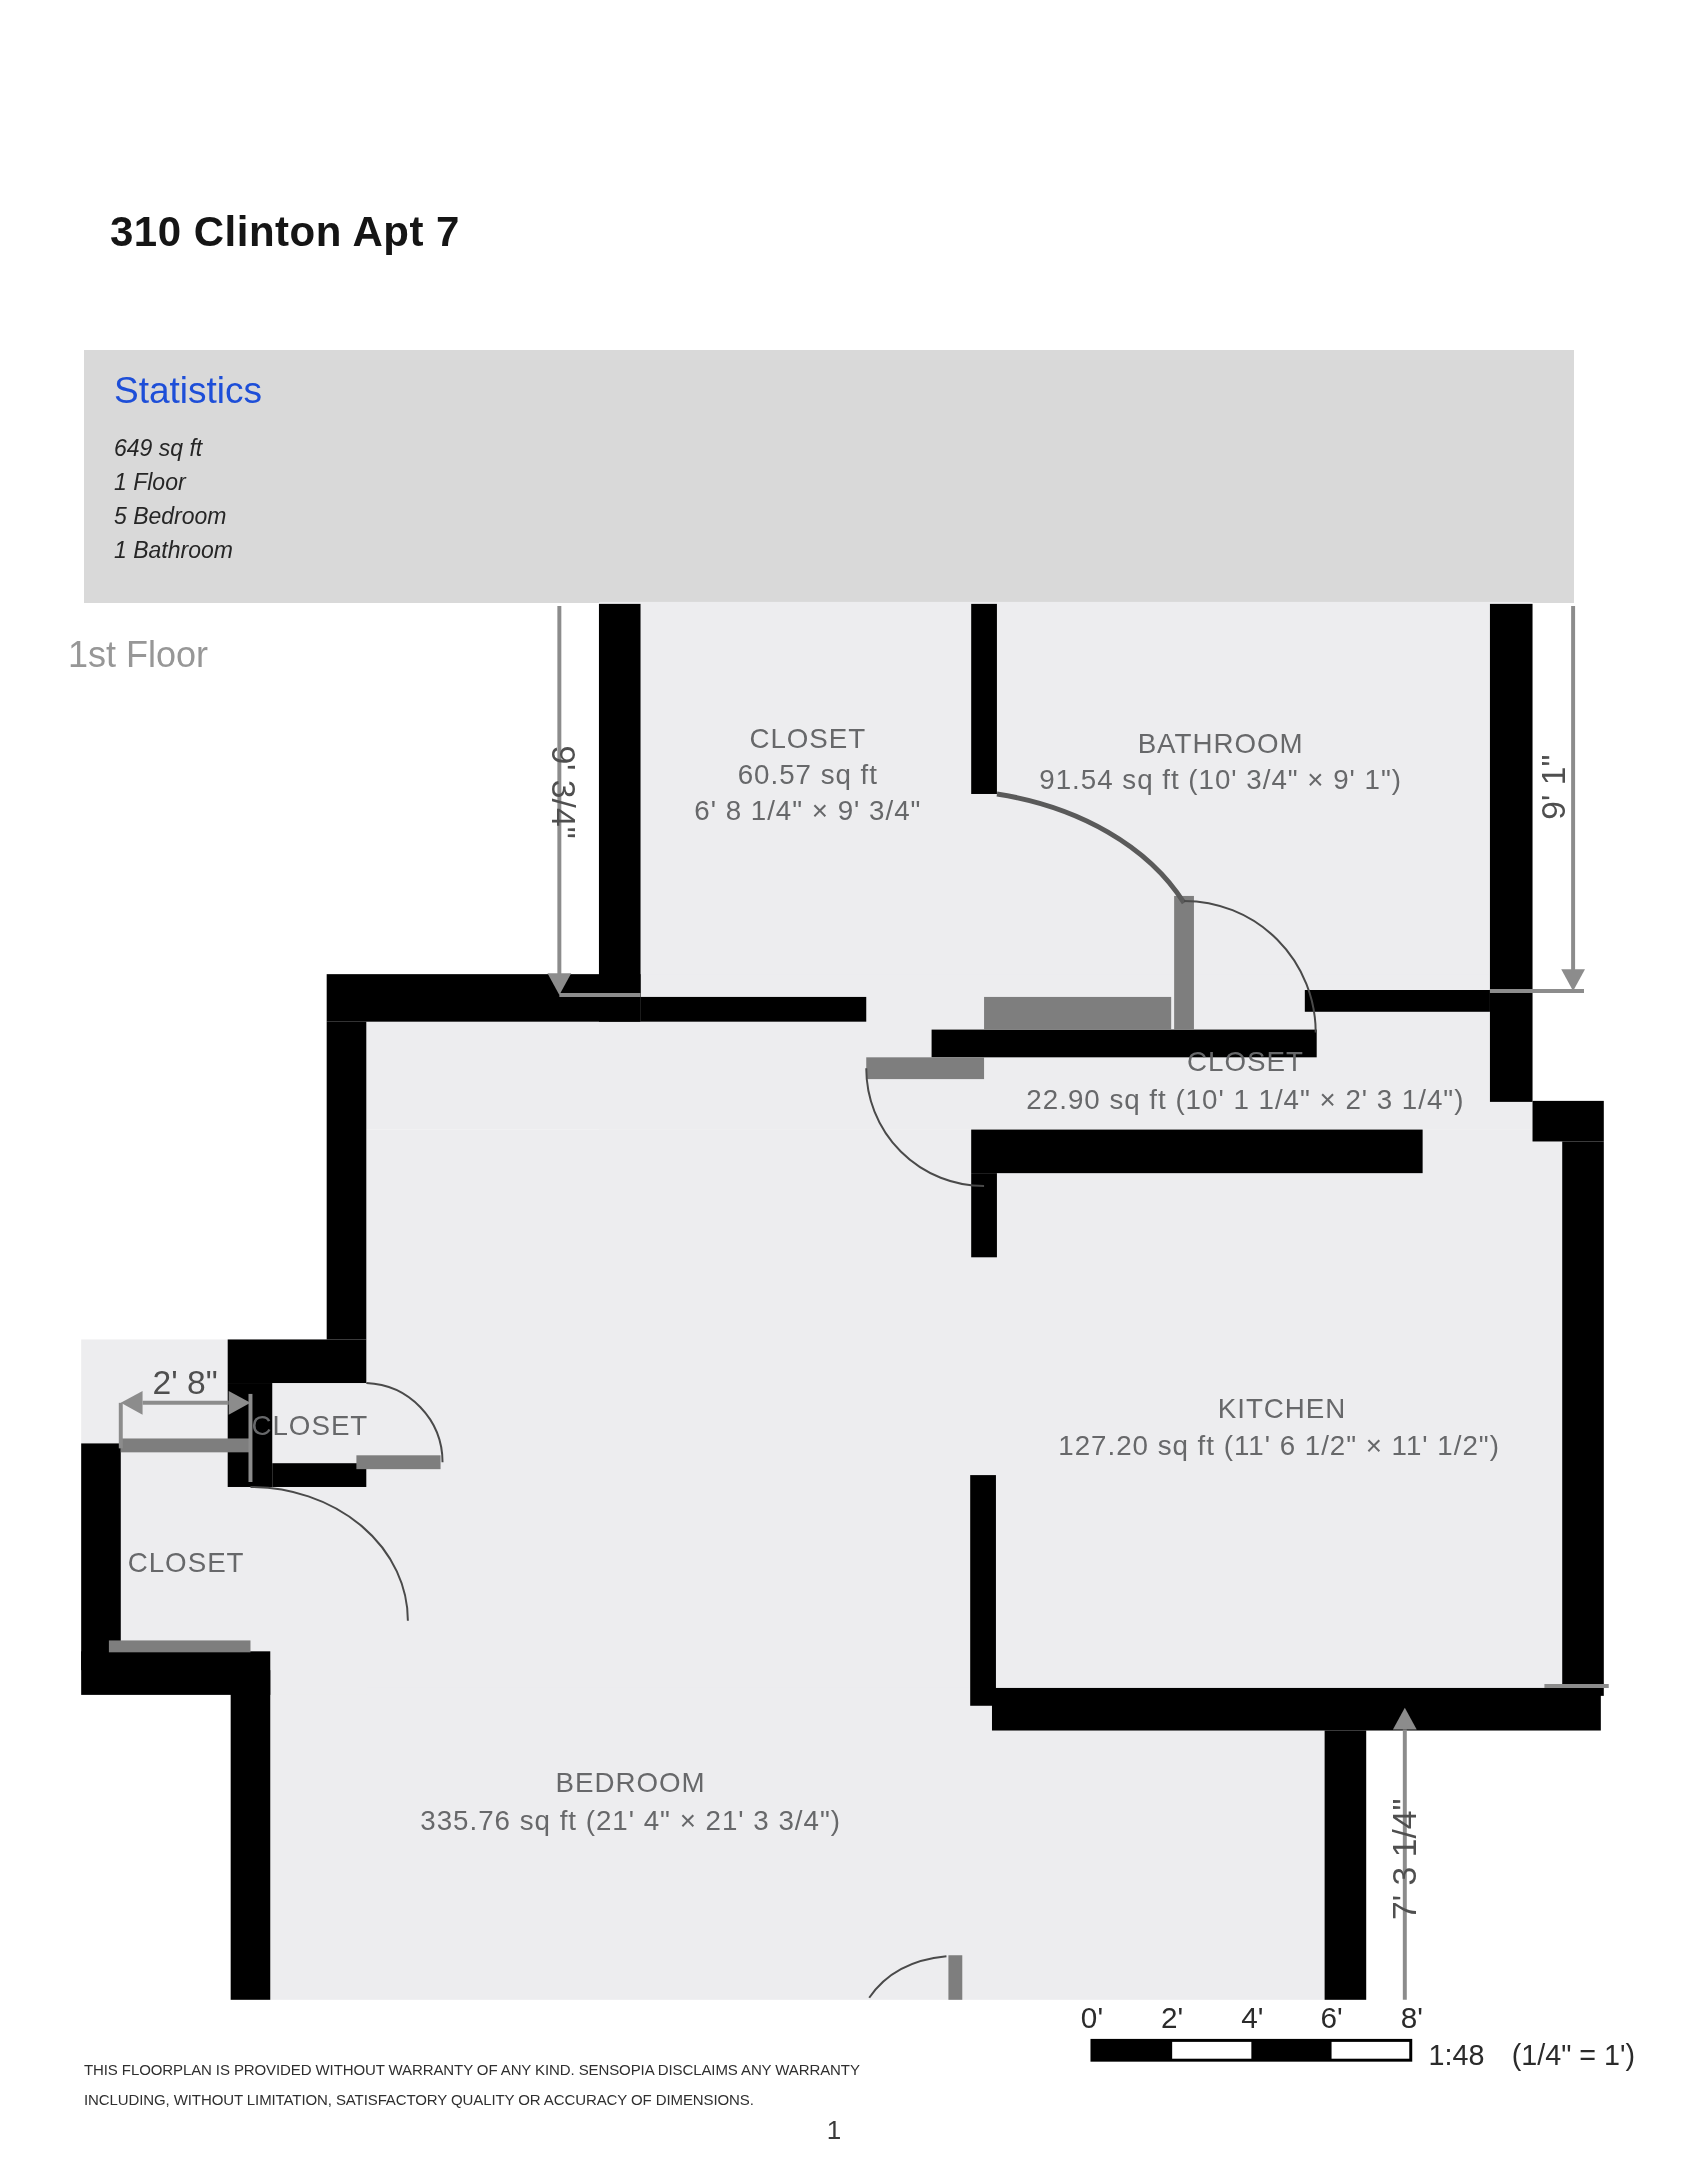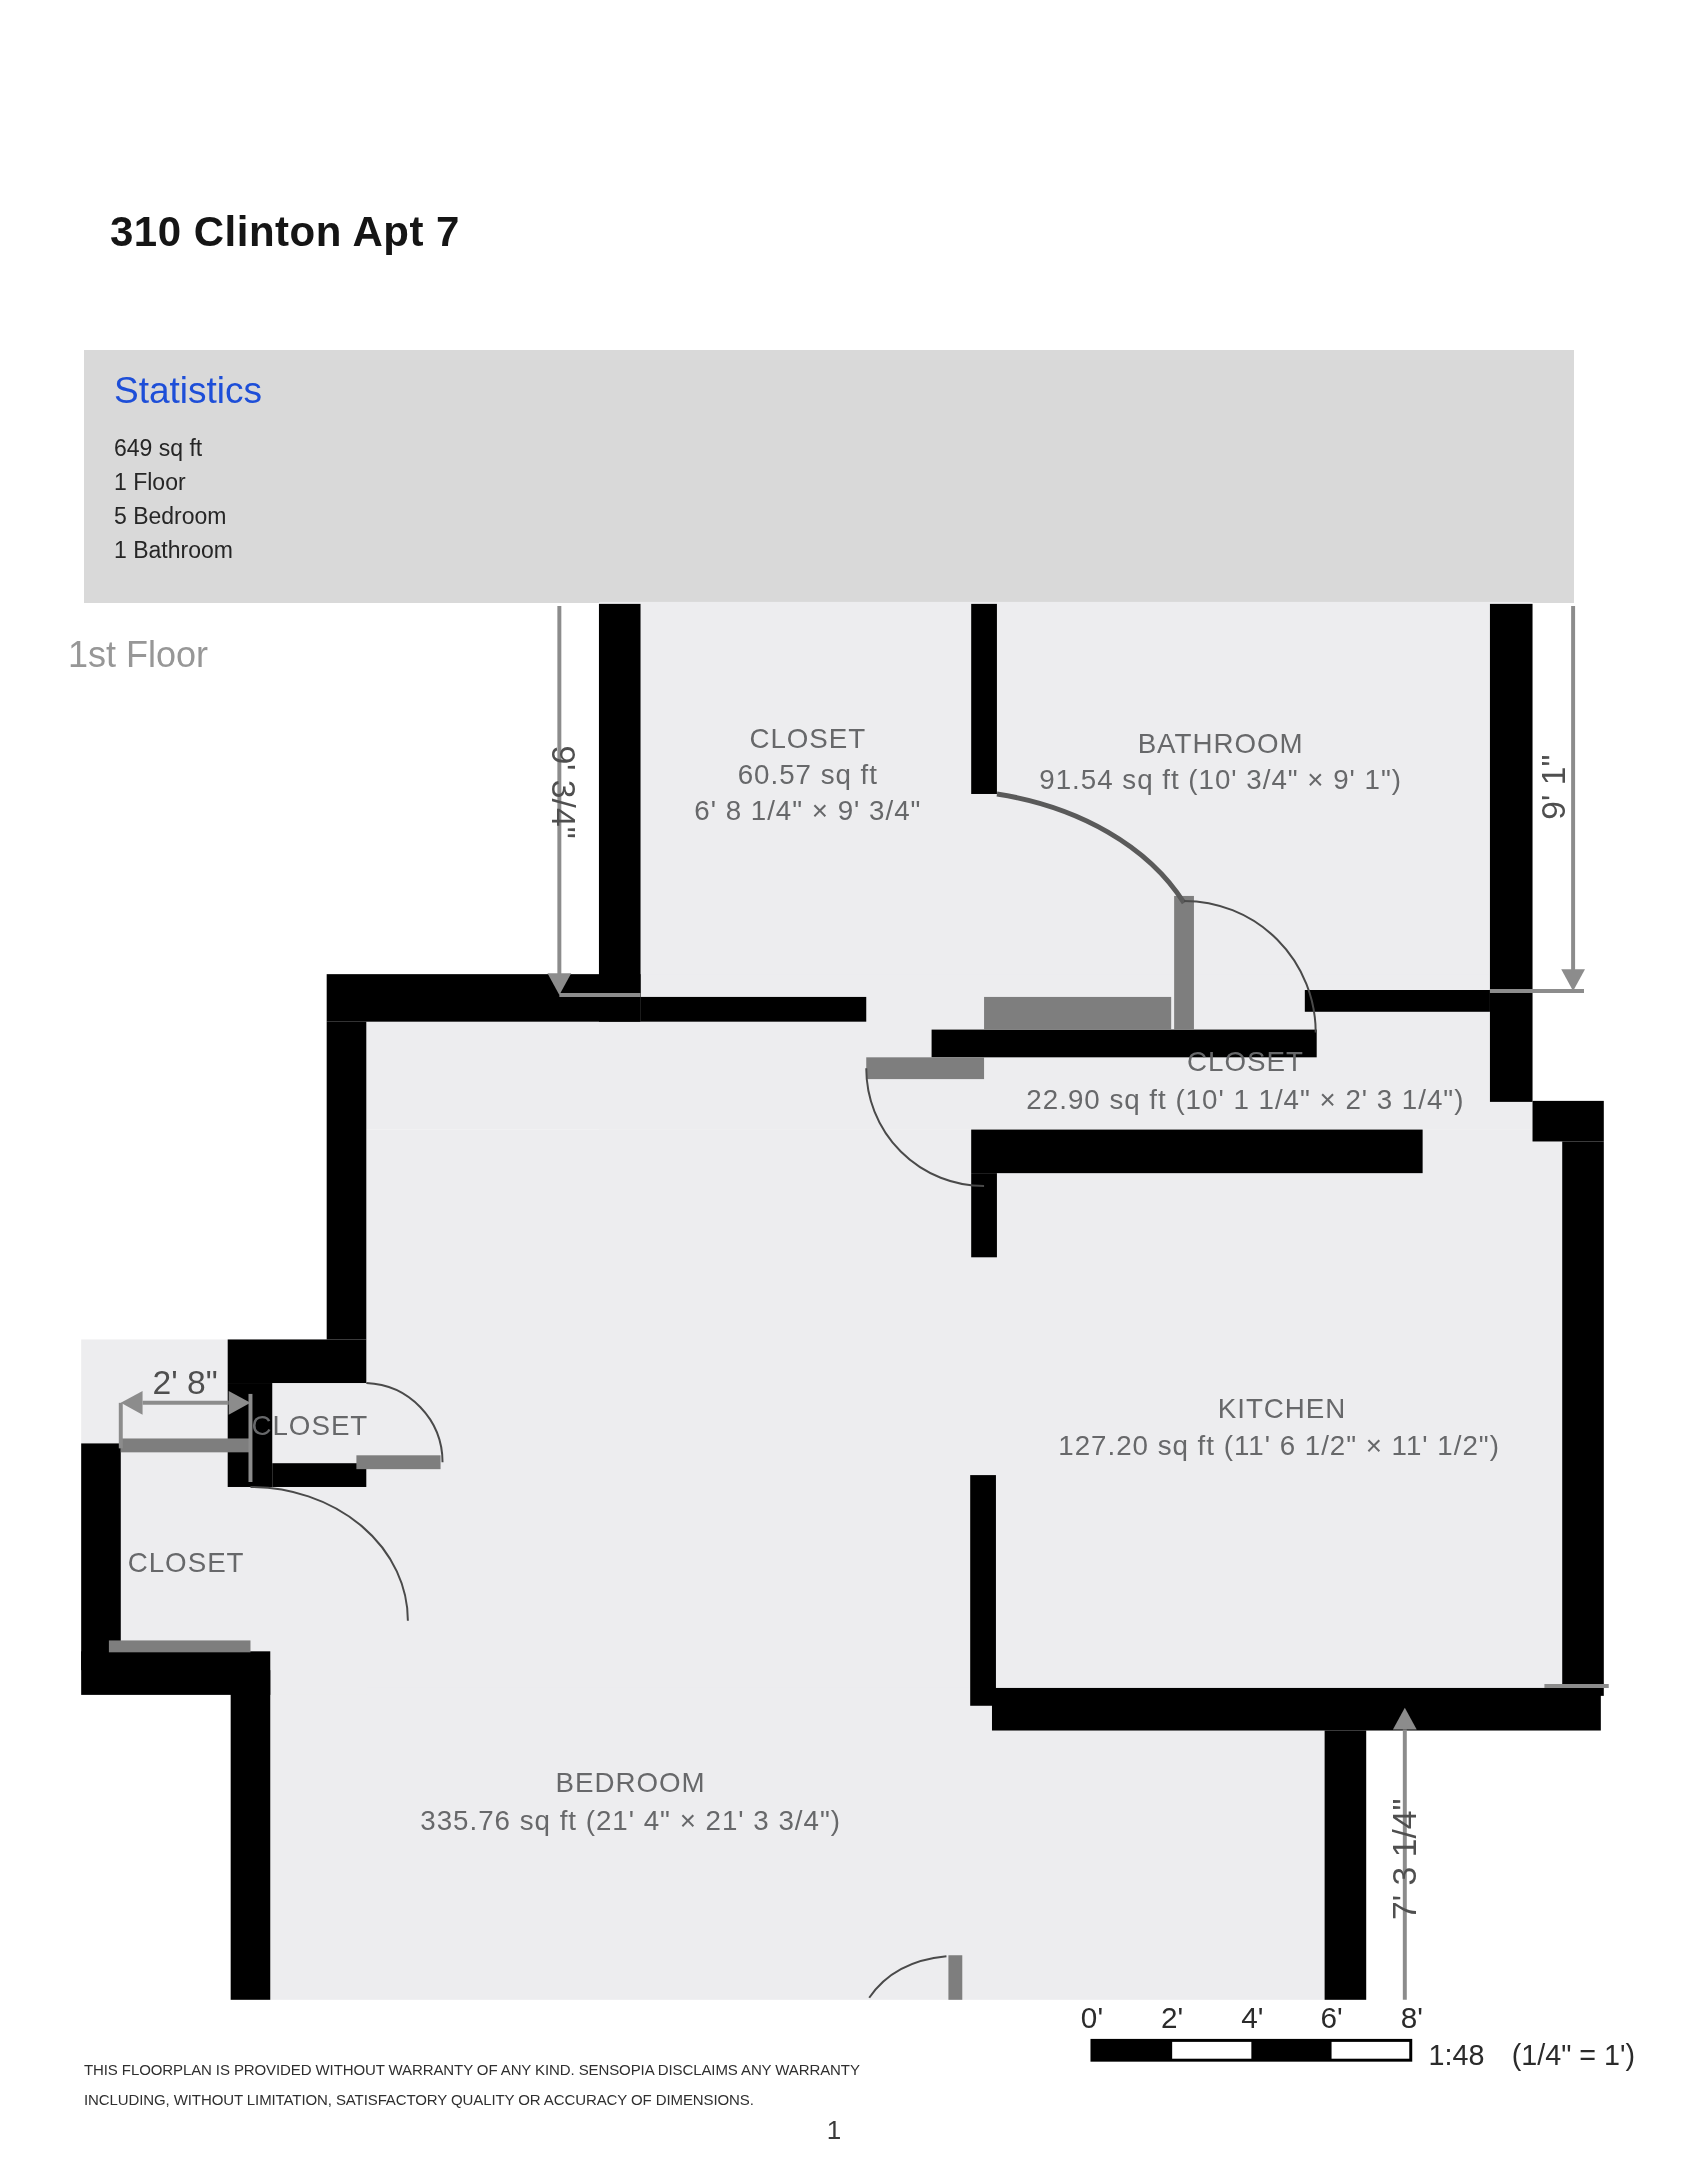--- a/index.html
+++ b/index.html
@@ -2,21 +2,21 @@
 <html><head>
 <meta charset="utf-8">
 <style>
   html,body{margin:0;padding:0;background:#ffffff;}
   .page{position:relative;width:1683px;height:2178px;background:#fff;
         font-family:"Liberation Sans",sans-serif;overflow:hidden;}
   .doc-title{position:absolute;left:84px;top:208px;font-size:42px;font-weight:bold;
              color:#151515;letter-spacing:0.5px;margin-left:26px;}
   .stats-box{position:absolute;left:84px;top:350px;width:1490px;height:253px;}
   .stats-title{position:absolute;left:30px;top:20px;font-size:37px;color:#1d4ed8;}
-  .stats-items{position:absolute;left:30px;top:81px;font-size:23px;color:#262626;line-height:34px;}
+  .stats-items{position:absolute;left:30px;top:81px;font-size:23px;color:#262626;line-height:34px;font-style:italic;}
   .floor-label{position:absolute;left:68px;top:634px;font-size:36px;color:#979797;}
   .plan-svg{position:absolute;left:0;top:0;width:1683px;height:2178px;}
   .room-name,.room-area{fill:#67686a;letter-spacing:1px;}
   .room-name{font-size:28px;}
   .room-area{font-size:28px;}
   .dim-text{fill:#4f4f4f;font-size:34px;}
   .tick-label{fill:#2b2b2b;font-size:30px;}
   .scale-note{fill:#2b2b2b;font-size:29px;}
   .disclaimer{position:absolute;left:84px;top:2055px;width:851px;font-size:15px;
               color:#2f2f2f;line-height:30px;letter-spacing:-0.1px;}

